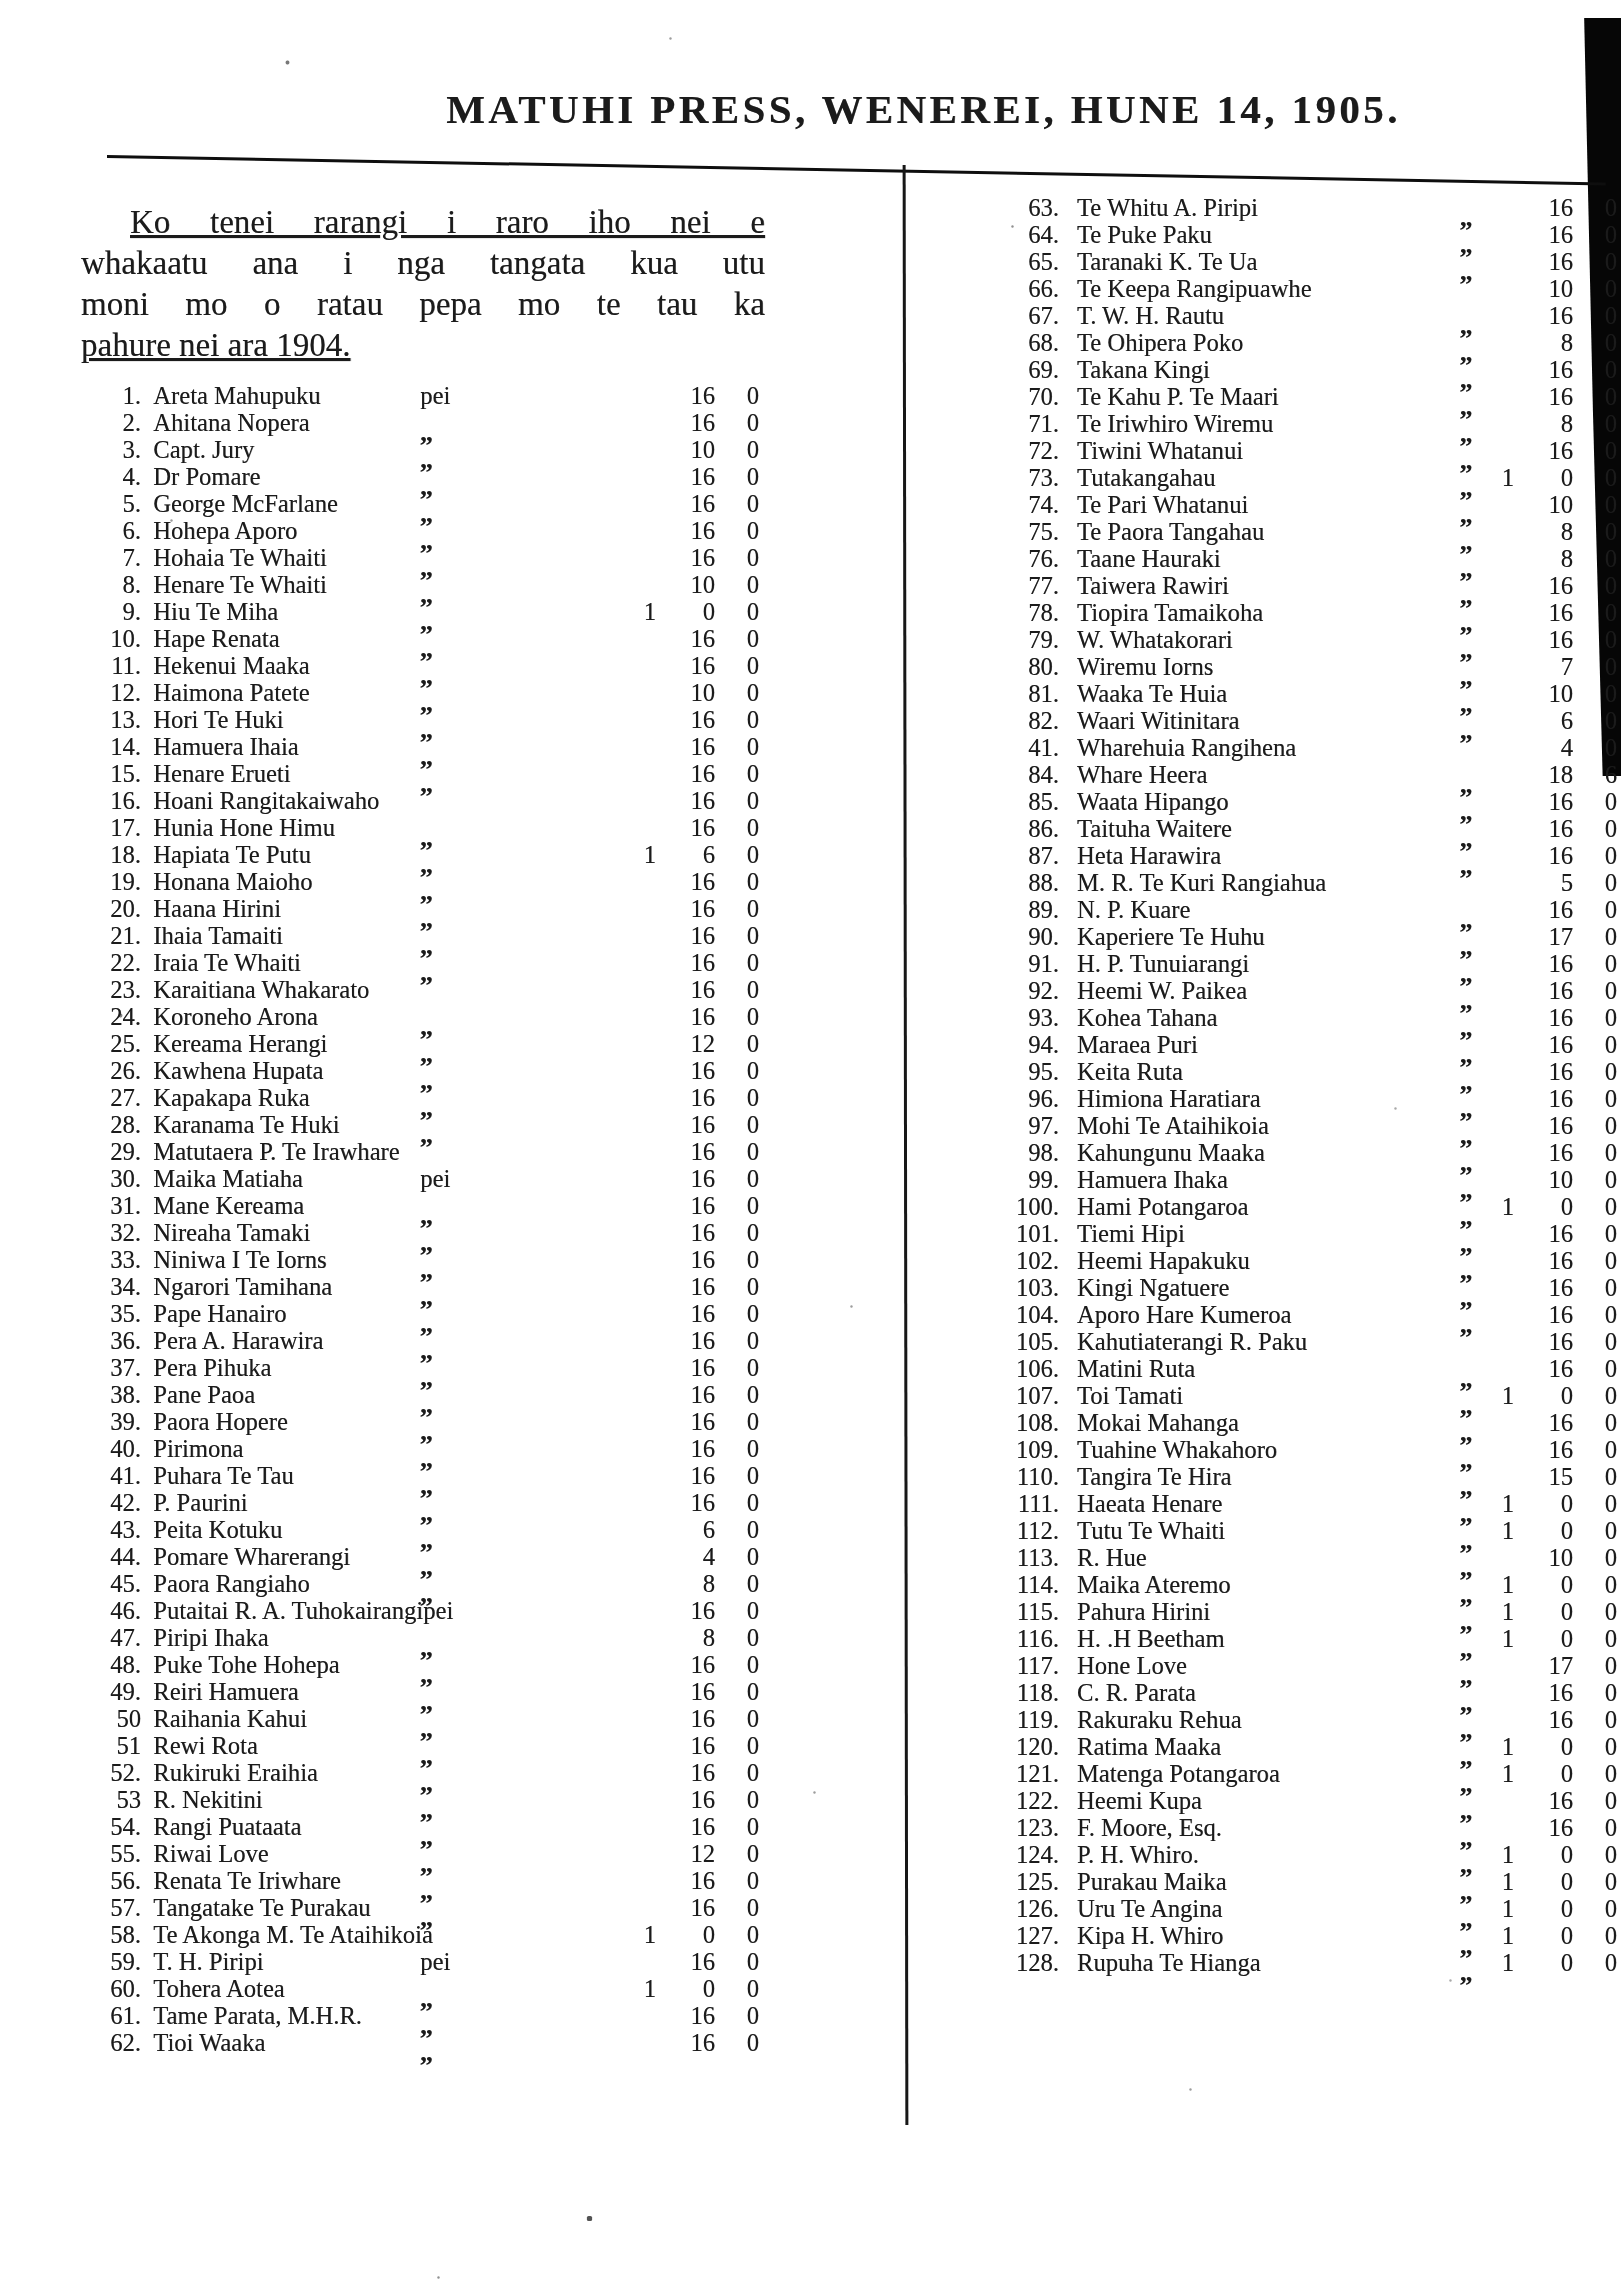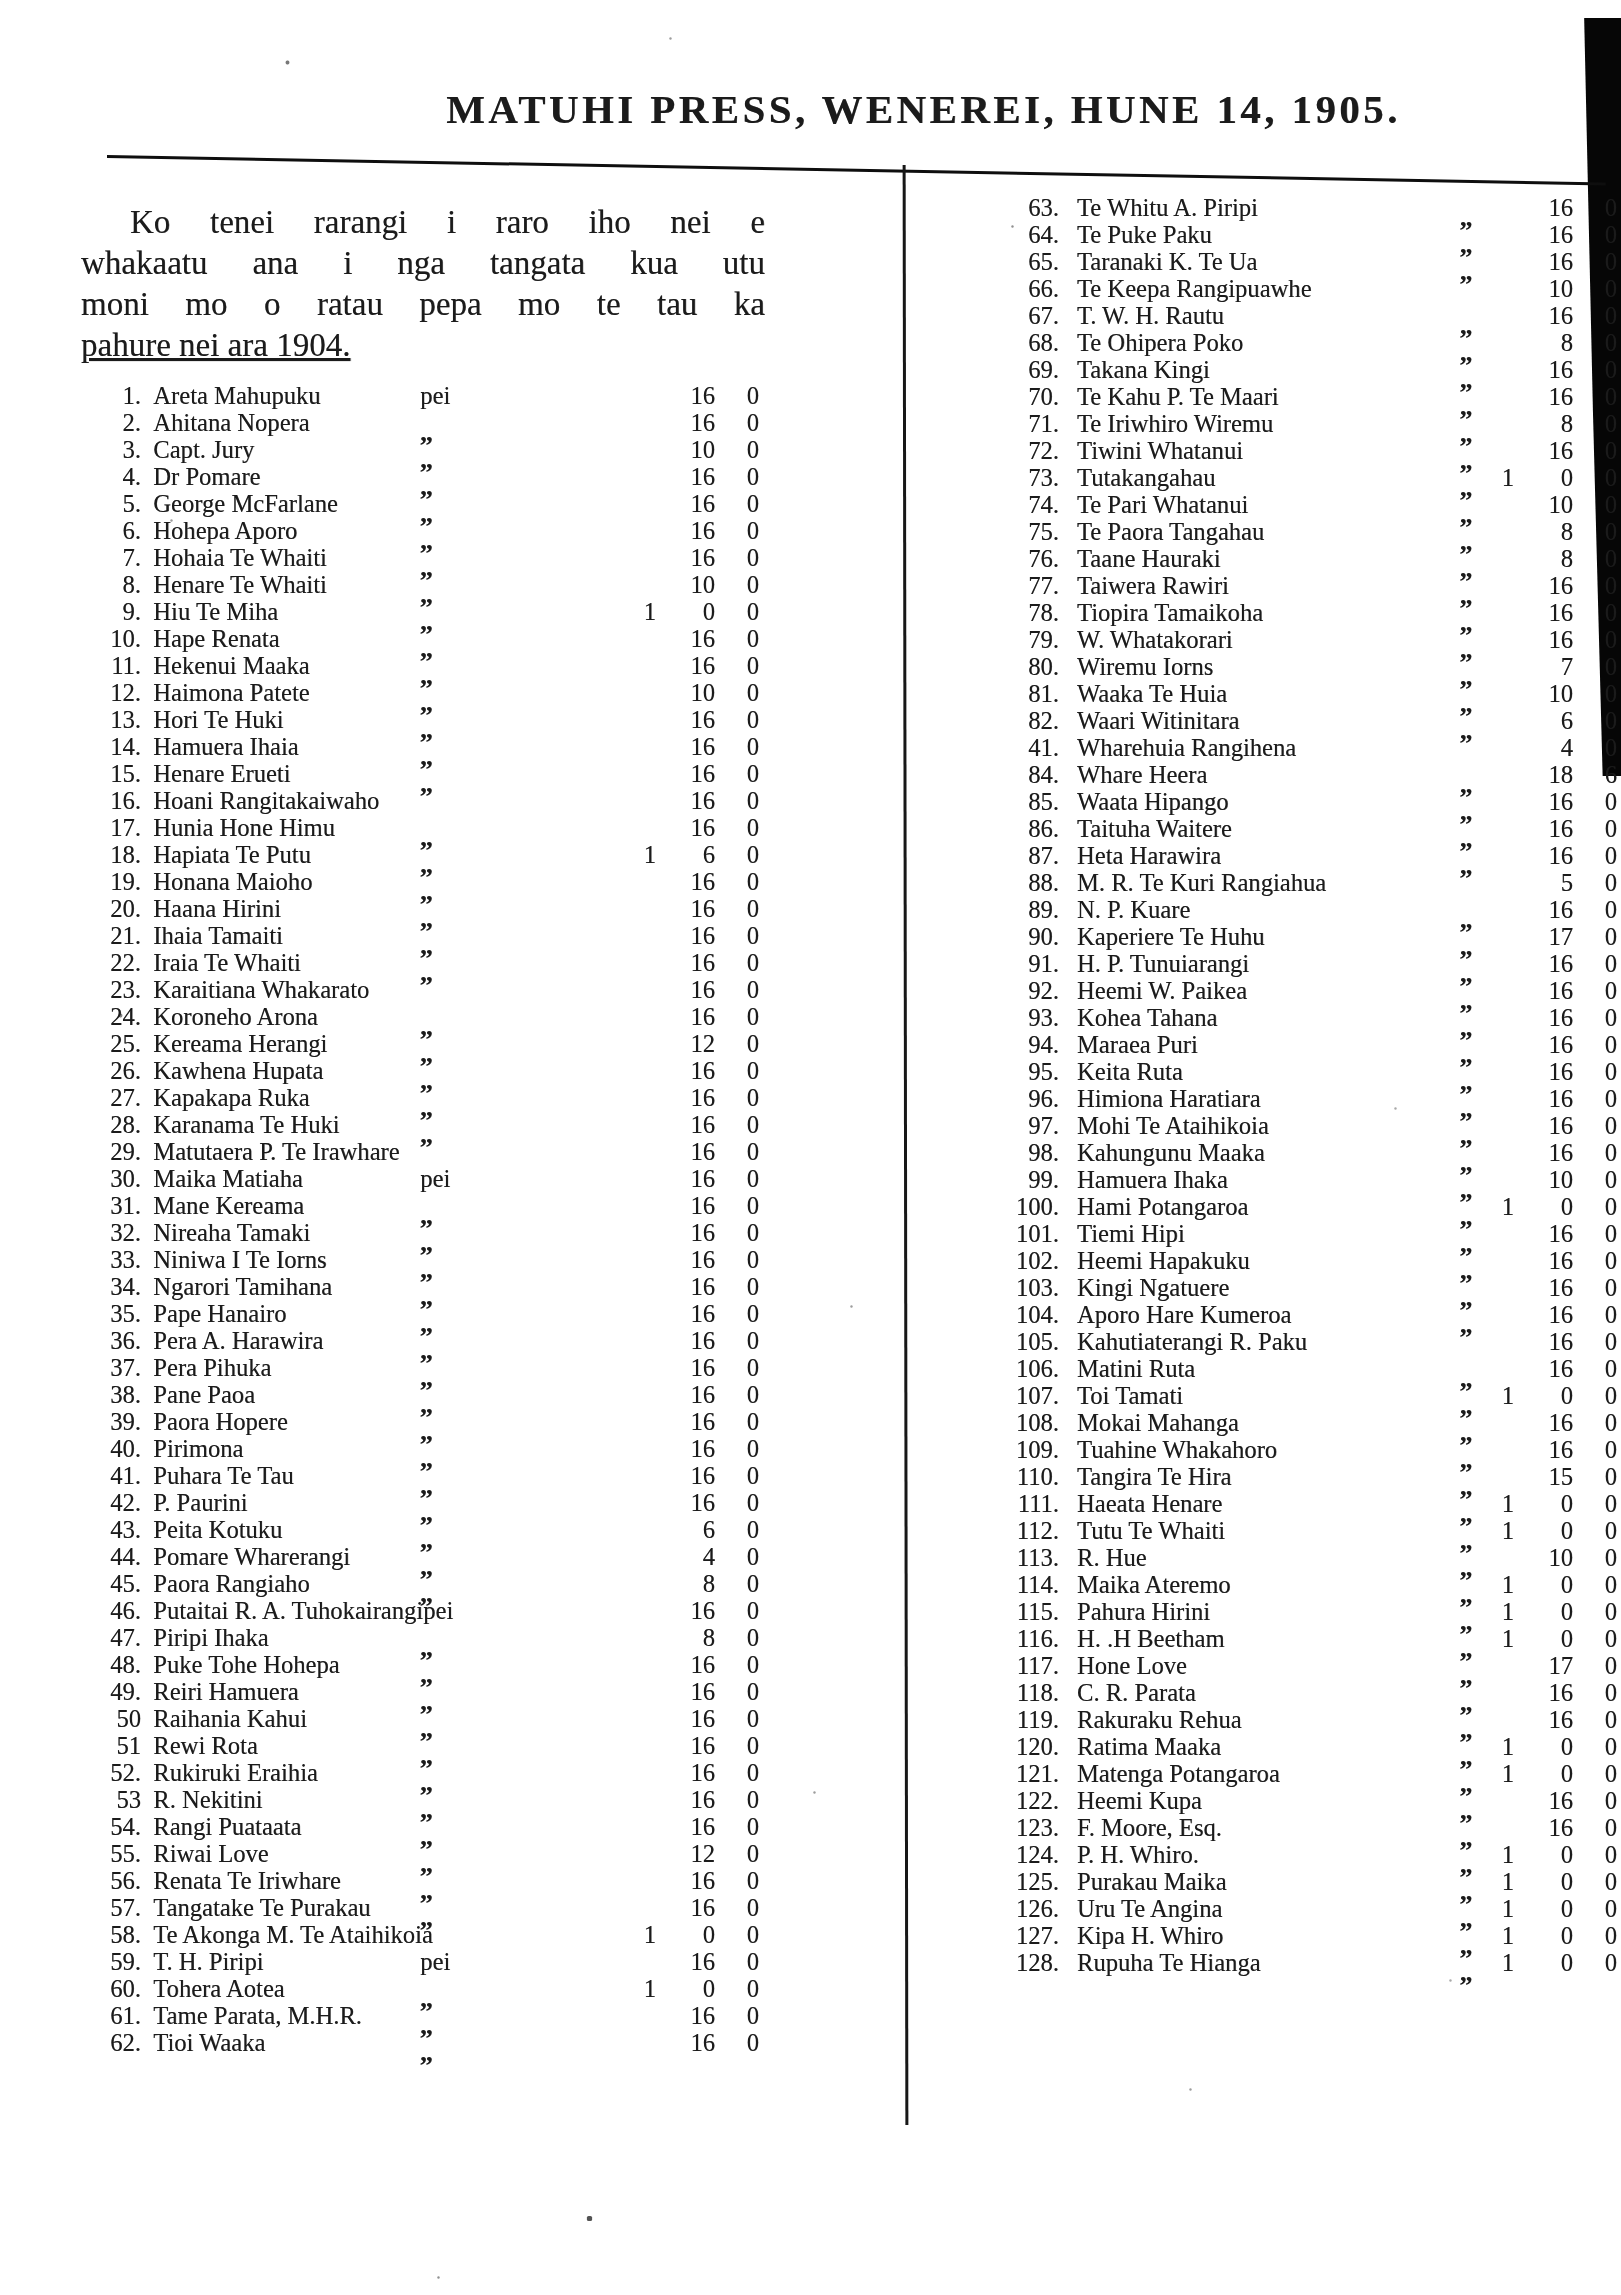--- a/index.html
+++ b/index.html
@@ -54,21 +54,21 @@
       438px 2277px 0 0.7px rgba(10,10,10,.45),
       1450px 1980px 0 0.7px rgba(10,10,10,.35);
   }
 
   
   .intro{
     position:absolute;left:81px;top:202px;width:684px;
     font-size:33px;line-height:41px;
   }
   .intro-line{ text-align:justify; text-align-last:justify; white-space:normal; }
-  .intro-line.first{ text-indent:49px; }
+  .intro-line.first{ text-indent:49px;text-decoration:underline; }
   .intro-line.last{ text-align-last:left;text-decoration:underline; }
 
   
   .list{ position:absolute; }
   .list-left{ left:81px;top:382px;width:678px; }
   .list-right{ left:984px;top:194px;width:633px; }
   .row{
     position:relative;height:27px;line-height:27px;
     font-size:24.6px;white-space:nowrap;
   }

